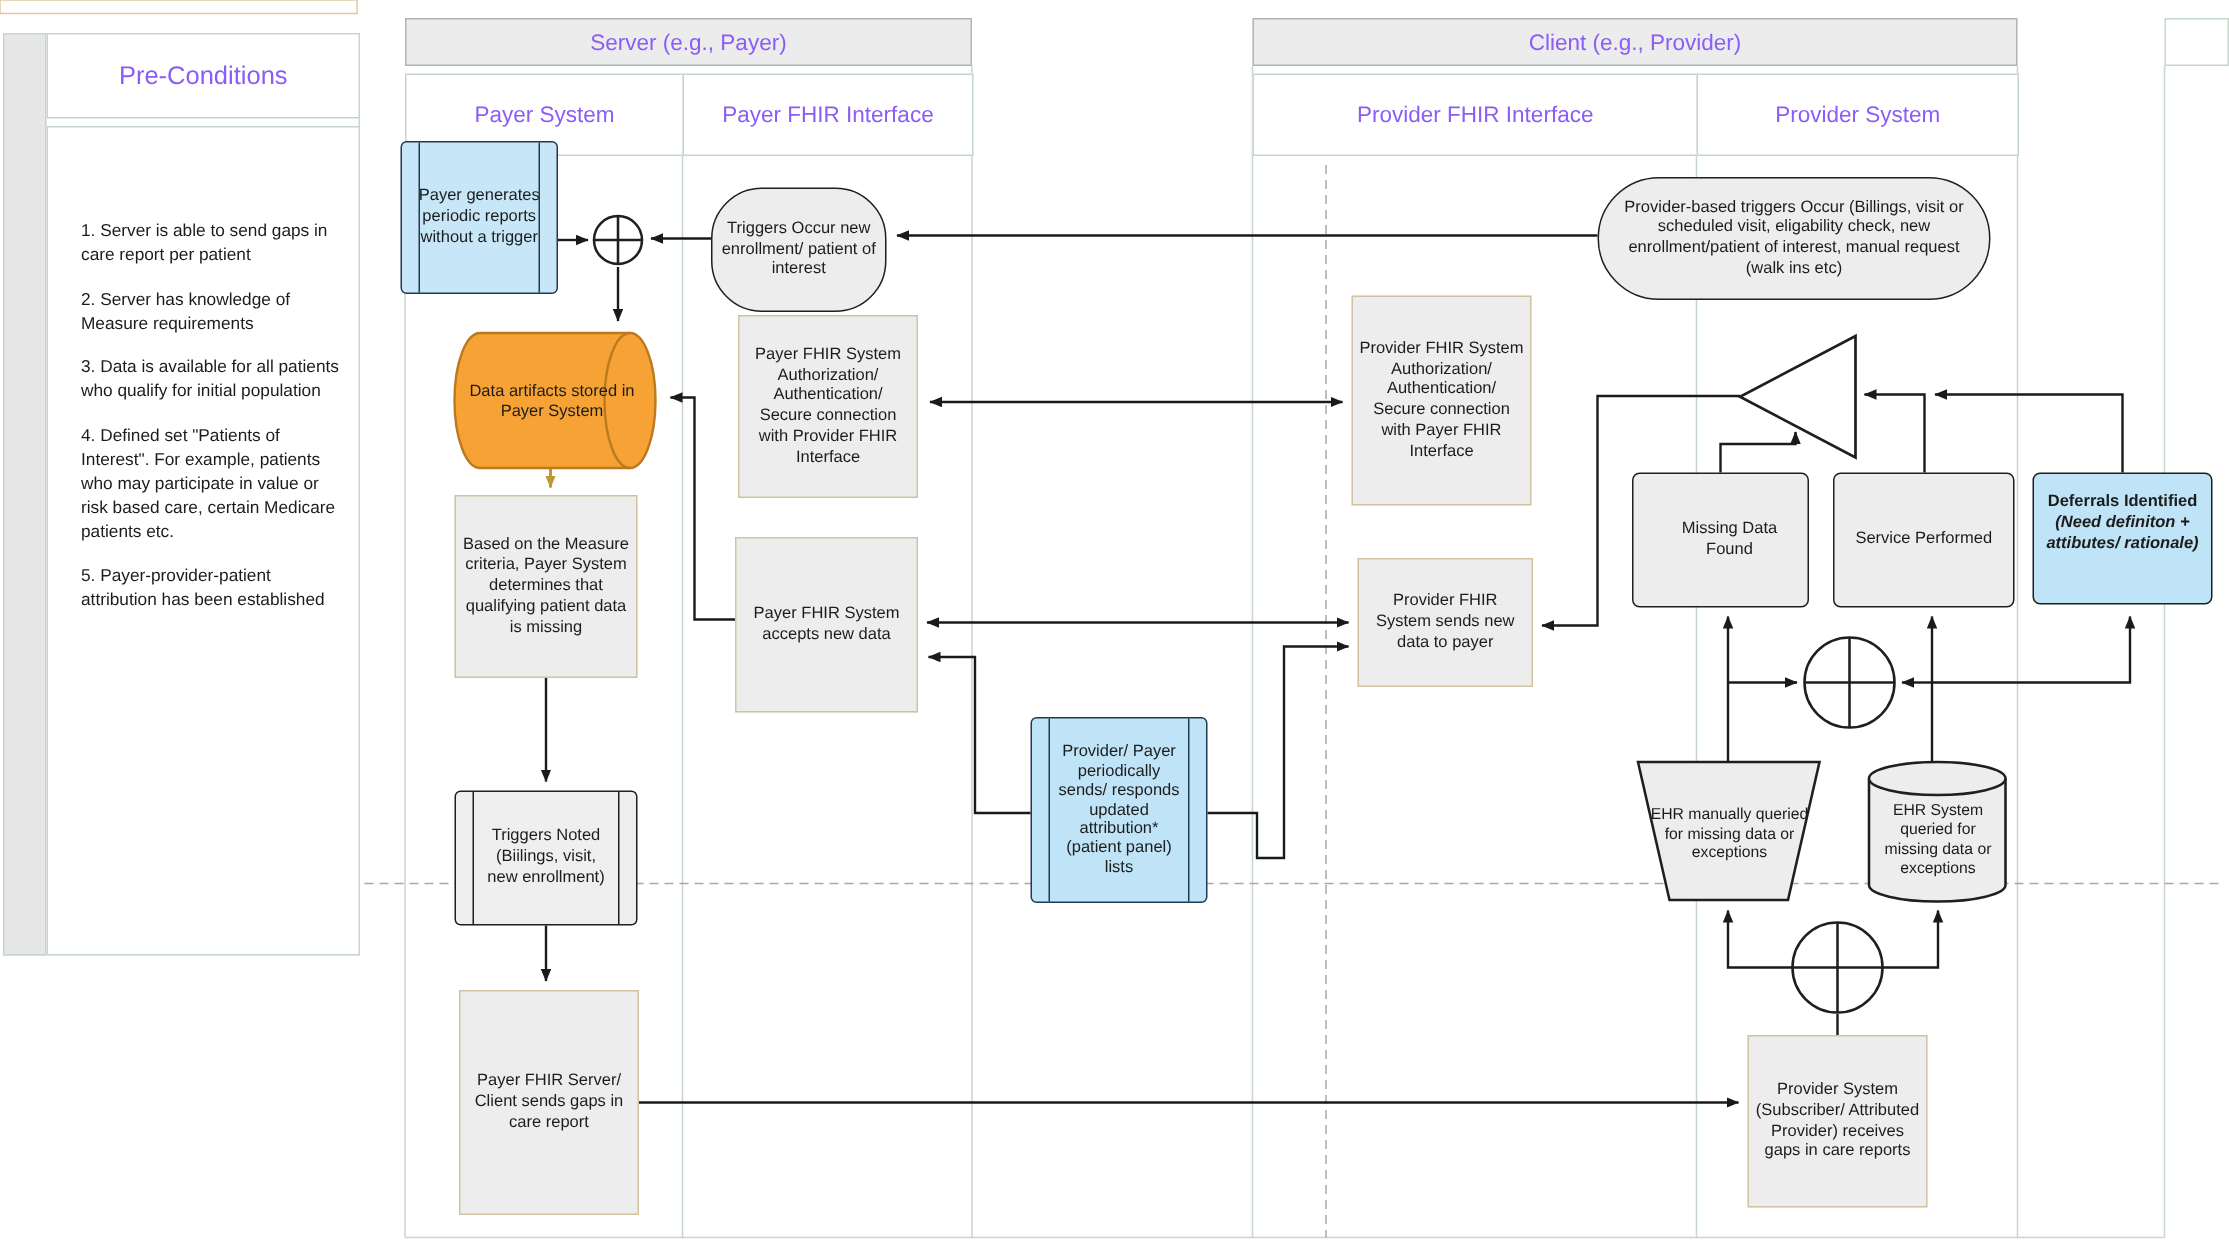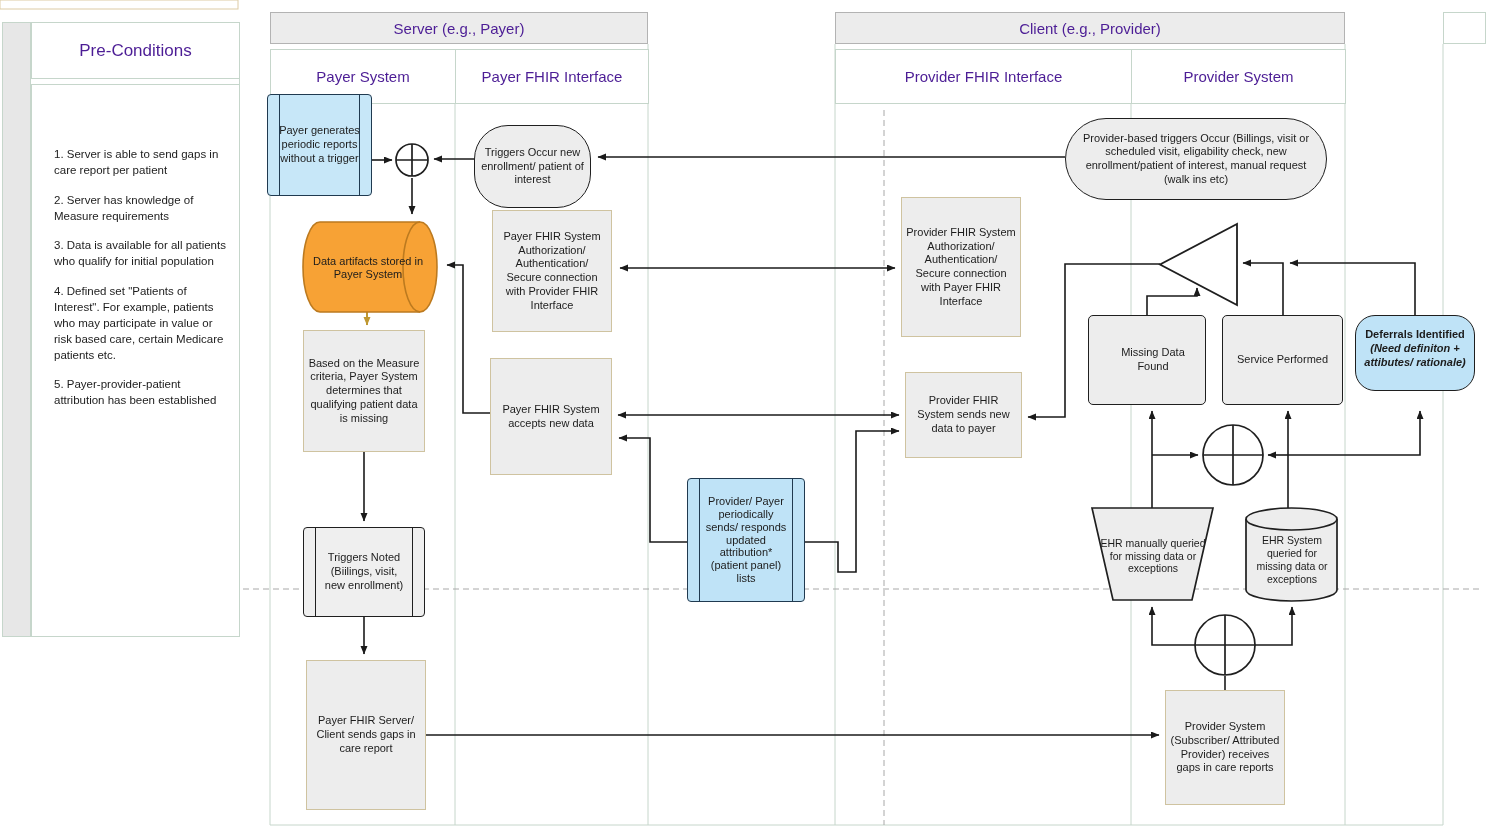--- a/index.html
+++ b/index.html
@@ -1,21 +1,21 @@
 <!DOCTYPE html>
 <html><head>
 <meta charset="utf-8">
 <style>
   html,body{margin:0;padding:0;background:#fff;}
   #canvas{position:relative;width:1486px;height:827px;background:#fff;overflow:hidden;
           font-family:"Liberation Sans",sans-serif;color:#1c1c1c;}
   svg{position:absolute;left:0;top:0;pointer-events:none;}
   #bg{z-index:0;} #fg{z-index:2;}
   .abs{position:absolute;box-sizing:border-box;}
-  .hdr{display:flex;align-items:center;justify-content:center;font-size:15px;color:#4c1d95;z-index:1;}
+  .hdr{display:flex;align-items:center;justify-content:center;font-size:15px;color:#8b5cf6;z-index:1;}
   .pool{background:#ececec;border:1px solid #b3b3b3;}
   .col{background:#fff;border:1px solid #c6d6cb;}
   .node{display:flex;align-items:center;justify-content:center;text-align:center;
         font-size:11px;line-height:1.25;z-index:1;padding:4px;}
   .tan{background:#ededed;border:1px solid #cfc3a0;}
   .blk{background:#ededed;border:1.7px solid #1f1f1f;border-radius:5px;}
   .stadium{background:#ededed;border:1.8px solid #1f1f1f;}
   .predef{border:1.7px solid #203a50;border-radius:4px;}
   .predef .bar{position:absolute;top:0;bottom:0;width:0;border-left:1.5px solid #203a50;}
   .predef .bar.l{left:11px;} .predef .bar.r{right:11px;}
@@ -93,21 +93,21 @@
     <span class="bar r"></span>
     <span style="padding:0 12px;">Provider/ Payer periodically sends/ responds updated attribution* (patient panel) lists</span>
   </div>
 
   <div class="abs node tan" style="left:901px;top:197px;width:120px;height:140px;">Provider FHIR System Authorization/ Authentication/ Secure connection with Payer FHIR Interface</div>
   <div class="abs node tan" style="left:905px;top:372px;width:117px;height:86px;">Provider FHIR System sends new data to payer</div>
 
   <div class="abs node stadium" style="left:1065px;top:118px;width:262px;height:82px;border-radius:41px;padding:6px 16px;">Provider-based triggers Occur (Billings, visit or scheduled visit, eligability check, new enrollment/patient of interest, manual request (walk ins etc)</div>
   <div class="abs node blk" style="left:1088px;top:315px;width:118px;height:90px;padding-left:16px;">Missing Data Found</div>
   <div class="abs node blk" style="left:1222px;top:315px;width:121px;height:90px;">Service Performed</div>
-  <div class="abs node blk lightblue bold" style="left:1355px;top:315px;width:120px;height:76px;display:block;padding:12px 6px;border-radius:20px;">
+  <div class="abs node blk lightblue bold" style="left:1355px;top:315px;width:120px;height:88px;display:block;padding:12px 6px;">
     <span>Deferrals Identified</span>
     <span class="def-note">(Need definiton + attibutes/ rationale)</span>
   </div>
   <div class="abs node tan" style="left:1165px;top:690px;width:120px;height:115px;">Provider System (Subscriber/ Attributed Provider) receives gaps in care reports</div>
 
   <svg id="fg" width="1486" height="827">
     <defs>
       <marker id="ar" orient="auto-start-reverse" markerWidth="10" markerHeight="9" refX="8" refY="3.5" markerUnits="userSpaceOnUse">
         <path d="M0,0 L8.5,3.5 L0,7 Z" fill="#1a1a1a"></path>
       </marker>

